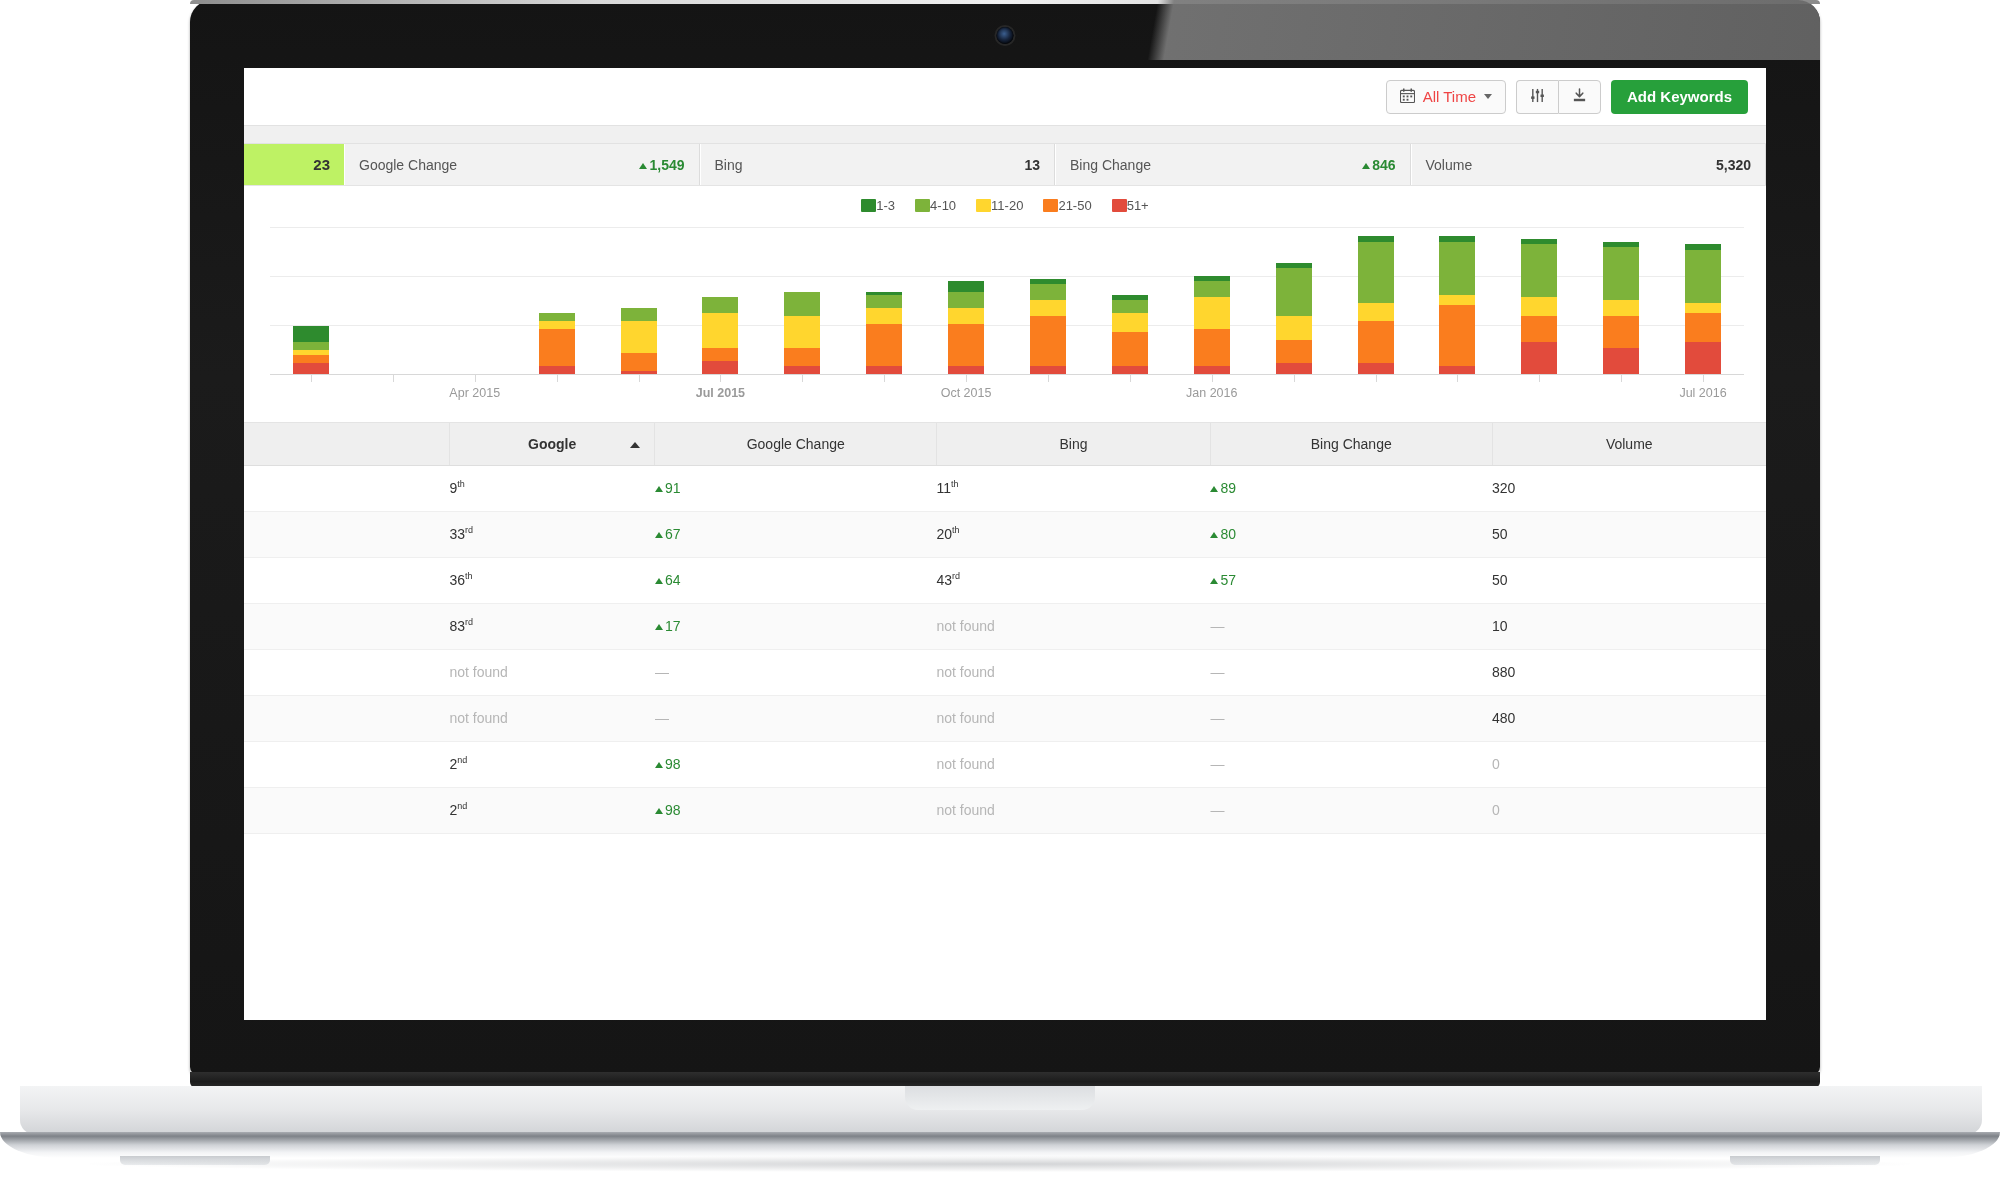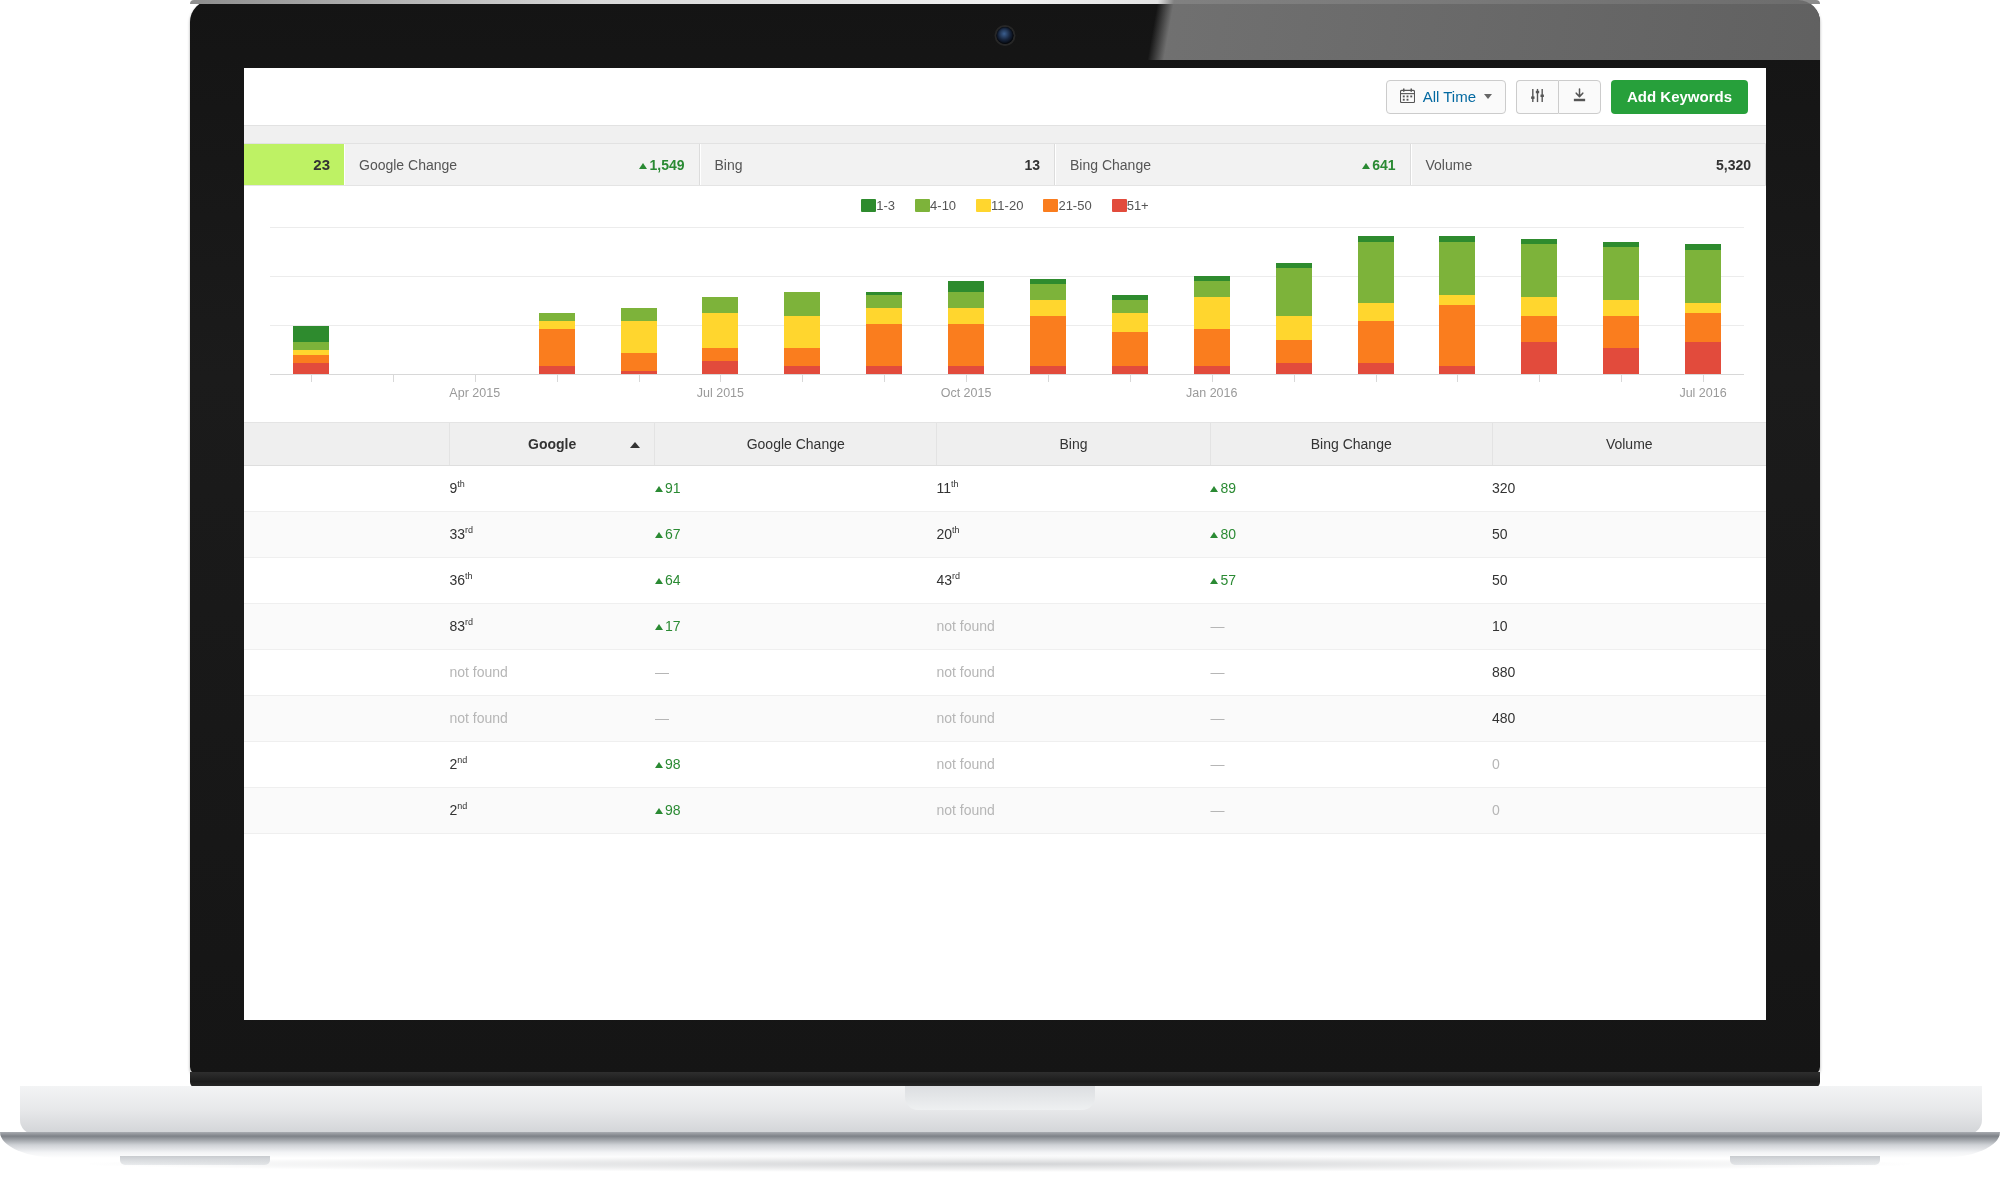--- a/index.html
+++ b/index.html
@@ -87,21 +87,21 @@
 
   
   .app-toolbar {
     position:relative; height:58px; background:#ffffff;
     border-bottom:1px solid #e2e2e2;
     display:flex; align-items:center; justify-content:flex-end;
     padding-right:18px; gap:10px;
   }
   .btn {
     font-family:"Liberation Sans", sans-serif;
-    font-size:15px; color:#0369a1;
+    font-size:15px; color:#ef4444;
     background:#fafafa;
     border:1px solid #ccc; border-radius:4px;
     height:34px; padding:0 13px;
     display:inline-flex; align-items:center; gap:8px;
     cursor:pointer; white-space:nowrap;
   }
   .btn-group { display:inline-flex; }
   .btn-group .btn { border-radius:0; border-right-width:0; }
   .btn-group .btn:first-child { border-radius:4px 0 0 4px; }
   .btn-group .btn:last-child { border-radius:0 4px 4px 0; border-right-width:1px; }
@@ -255,21 +255,21 @@
       <div class="stat-cell">
         <span>Google Change</span>
         <span class="stat-val up"><i class="tri-up"></i><span>1,549</span></span>
       </div>
       <div class="stat-cell">
         <span>Bing</span>
         <span class="stat-val">13</span>
       </div>
       <div class="stat-cell">
         <span>Bing Change</span>
-        <span class="stat-val up"><i class="tri-up"></i><span>641</span></span>
+        <span class="stat-val up"><i class="tri-up"></i><span>846</span></span>
       </div>
       <div class="stat-cell">
         <span>Volume</span>
         <span class="stat-val">5,320</span>
       </div>
     </div>
 
     <div class="chart-card">
       <div class="legend" id="legend">
           <div class="legend-item">
@@ -462,21 +462,21 @@
           <div class="tick" style="left: 63.8889%;"></div>
           <div class="tick" style="left: 69.4444%;"></div>
           <div class="tick" style="left: 75%;"></div>
           <div class="tick" style="left: 80.5556%;"></div>
           <div class="tick" style="left: 86.1111%;"></div>
           <div class="tick" style="left: 91.6667%;"></div>
           <div class="tick" style="left: 97.2222%;"></div>
         </div>
       <div class="tick-labels" id="ticklabels">
           <div class="tick-label" style="left: 13.8889%;">Apr 2015</div>
-          <div class="tick-label" style="left: 30.5556%;">Jul 2015</div>
+          <div class="tick-label" style="left: 30.5556%; font-weight: bold;">Jul 2015</div>
           <div class="tick-label" style="left: 47.2222%;">Oct 2015</div>
           <div class="tick-label" style="left: 63.8889%;">Jan 2016</div>
           <div class="tick-label" style="left: 80.5556%; margin-top: 44px;">Apr 2016</div>
           <div class="tick-label" style="left: 97.2222%;">Jul 2016</div>
         </div>
     </div>
 
 
     <table class="data">
       <colgroup>

